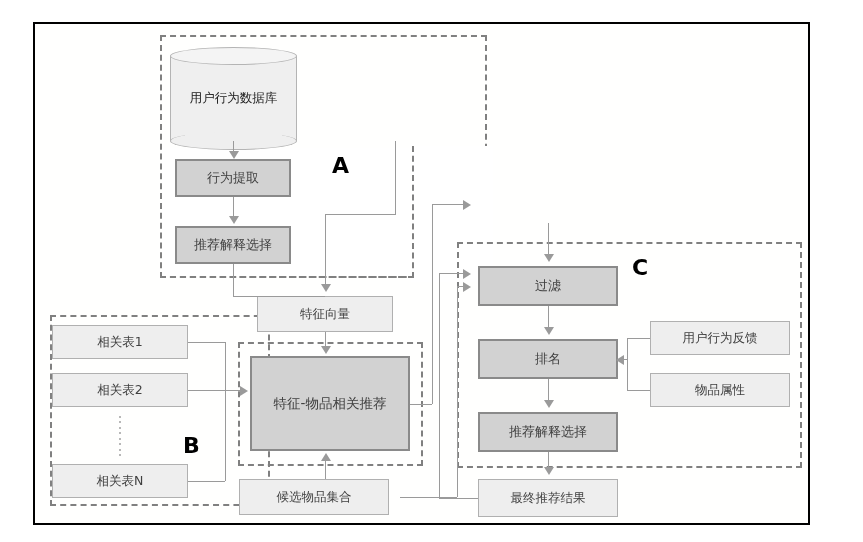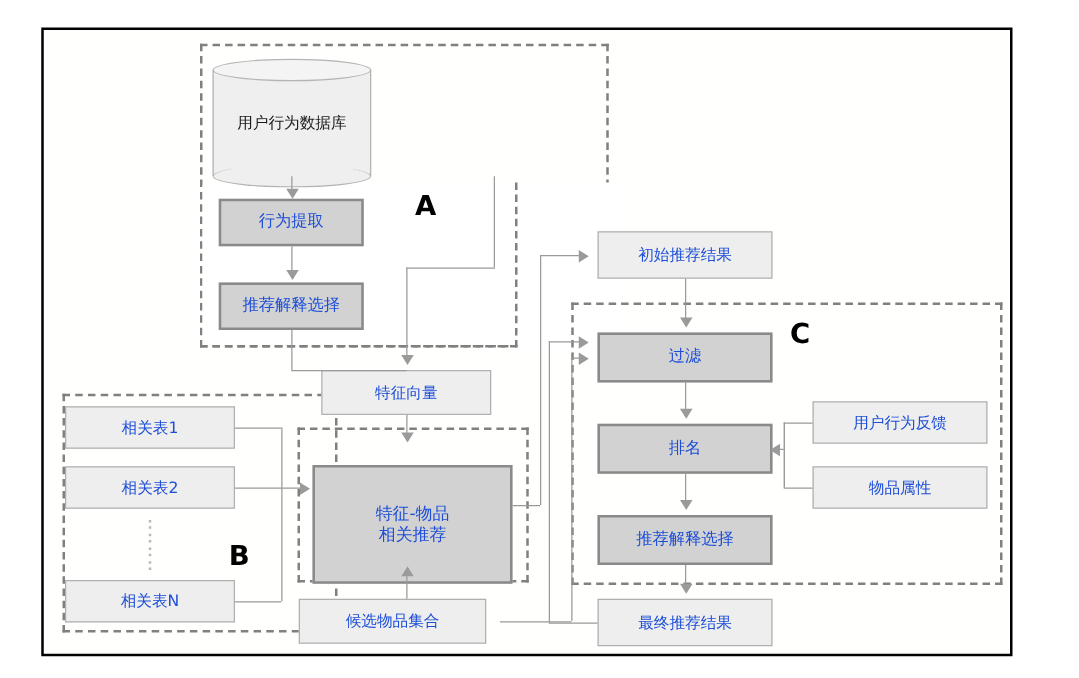--- a/index.html
+++ b/index.html
@@ -1,19 +1,19 @@
 <!DOCTYPE html>
 <html><head>
 <meta charset="utf-8">
 <style>
   html,body{margin:0;padding:0;background:#ffffff;}
   body{font-family:"DejaVu Sans","Liberation Sans",sans-serif;}
   #canvas{position:relative;width:863px;height:542px;background:#ffffff;overflow:hidden;}
   #frame{position:absolute;left:33px;top:22px;width:777px;height:503px;border:2px solid #000000;background:#fffffe;box-sizing:border-box;}
-  .node{position:absolute;box-sizing:border-box;display:flex;align-items:center;justify-content:center;text-align:center;line-height:1.25;color:#1d4ed8;}
+  .node{position:absolute;box-sizing:border-box;display:flex;align-items:center;justify-content:center;text-align:center;line-height:1.25;color:#404040;}
   .light{background:#eeeeee;border:1px solid #b0b0b0;font-size:12.5px;}
   .dark{background:#d2d2d2;border:2px solid #8a8a8a;font-size:13px;}
   .big{font-size:13.5px;}
   .cyl{position:absolute;box-sizing:border-box;}
   .cyl .body{position:absolute;left:0;right:0;top:9px;bottom:9px;background:#efefef;border-left:1.6px solid #b4b4b4;border-right:1.6px solid #b4b4b4;}
   .cyl .top{position:absolute;left:0;right:0;top:0;height:18px;border-radius:50%/50%;background:#f4f4f4;border:1.6px solid #b4b4b4;box-sizing:border-box;}
   .cyl .bot{position:absolute;left:0;right:0;bottom:0;height:18px;border-radius:50%/50%;background:#efefef;border:1.6px solid #b4b4b4;border-top:none;box-sizing:border-box;}
   .cyl .lbl{position:absolute;left:0;right:0;top:0;bottom:0;display:flex;align-items:center;justify-content:center;font-size:12.5px;color:#1a1a1a;z-index:3;}
   .dash{position:absolute;box-sizing:border-box;border:2.2px dashed #808080;}
   .dashmask{position:absolute;background:#ffffff;}
@@ -71,28 +71,27 @@
         <i></i>
         <i></i>
         <i></i>
         <i></i>
         <i></i>
         <i></i>
         <i></i>
     </div>
     <div class="node light" style="left:17px;top:440px;width:136px;height:34px;">相关表N</div>
 
-    <div class="node dark big" style="left:215px;top:348px;width:160px;height:95px;flex-direction:column;">
+    <div class="node dark big" style="left:215px;top:332px;width:160px;height:95px;flex-direction:row;">
       <span>特征-物品</span>
       <span>相关推荐</span>
     </div>
 
     <div class="node light" style="left:204px;top:455px;width:150px;height:36px;">候选物品集合</div>
 
-    <div class="node light" style="left:443px;top:161px;width:140px;height:38px;">初始推荐结果</div>
     <div class="node dark" style="left:443px;top:242px;width:140px;height:40px;">过滤</div>
     <div class="node dark" style="left:443px;top:315px;width:140px;height:40px;">排名</div>
     <div class="node dark" style="left:443px;top:388px;width:140px;height:40px;">推荐解释选择</div>
     <div class="node light" style="left:443px;top:455px;width:140px;height:38px;">最终推荐结果</div>
 
     <div class="node light" style="left:615px;top:297px;width:140px;height:34px;">用户行为反馈</div>
     <div class="node light" style="left:615px;top:349px;width:140px;height:34px;">物品属性</div>
 
     <div class="v" style="left:198px;top:117px;height:12px;"></div>
     <div class="ar ar-d" style="left:193.5px;top:127px;"></div>

